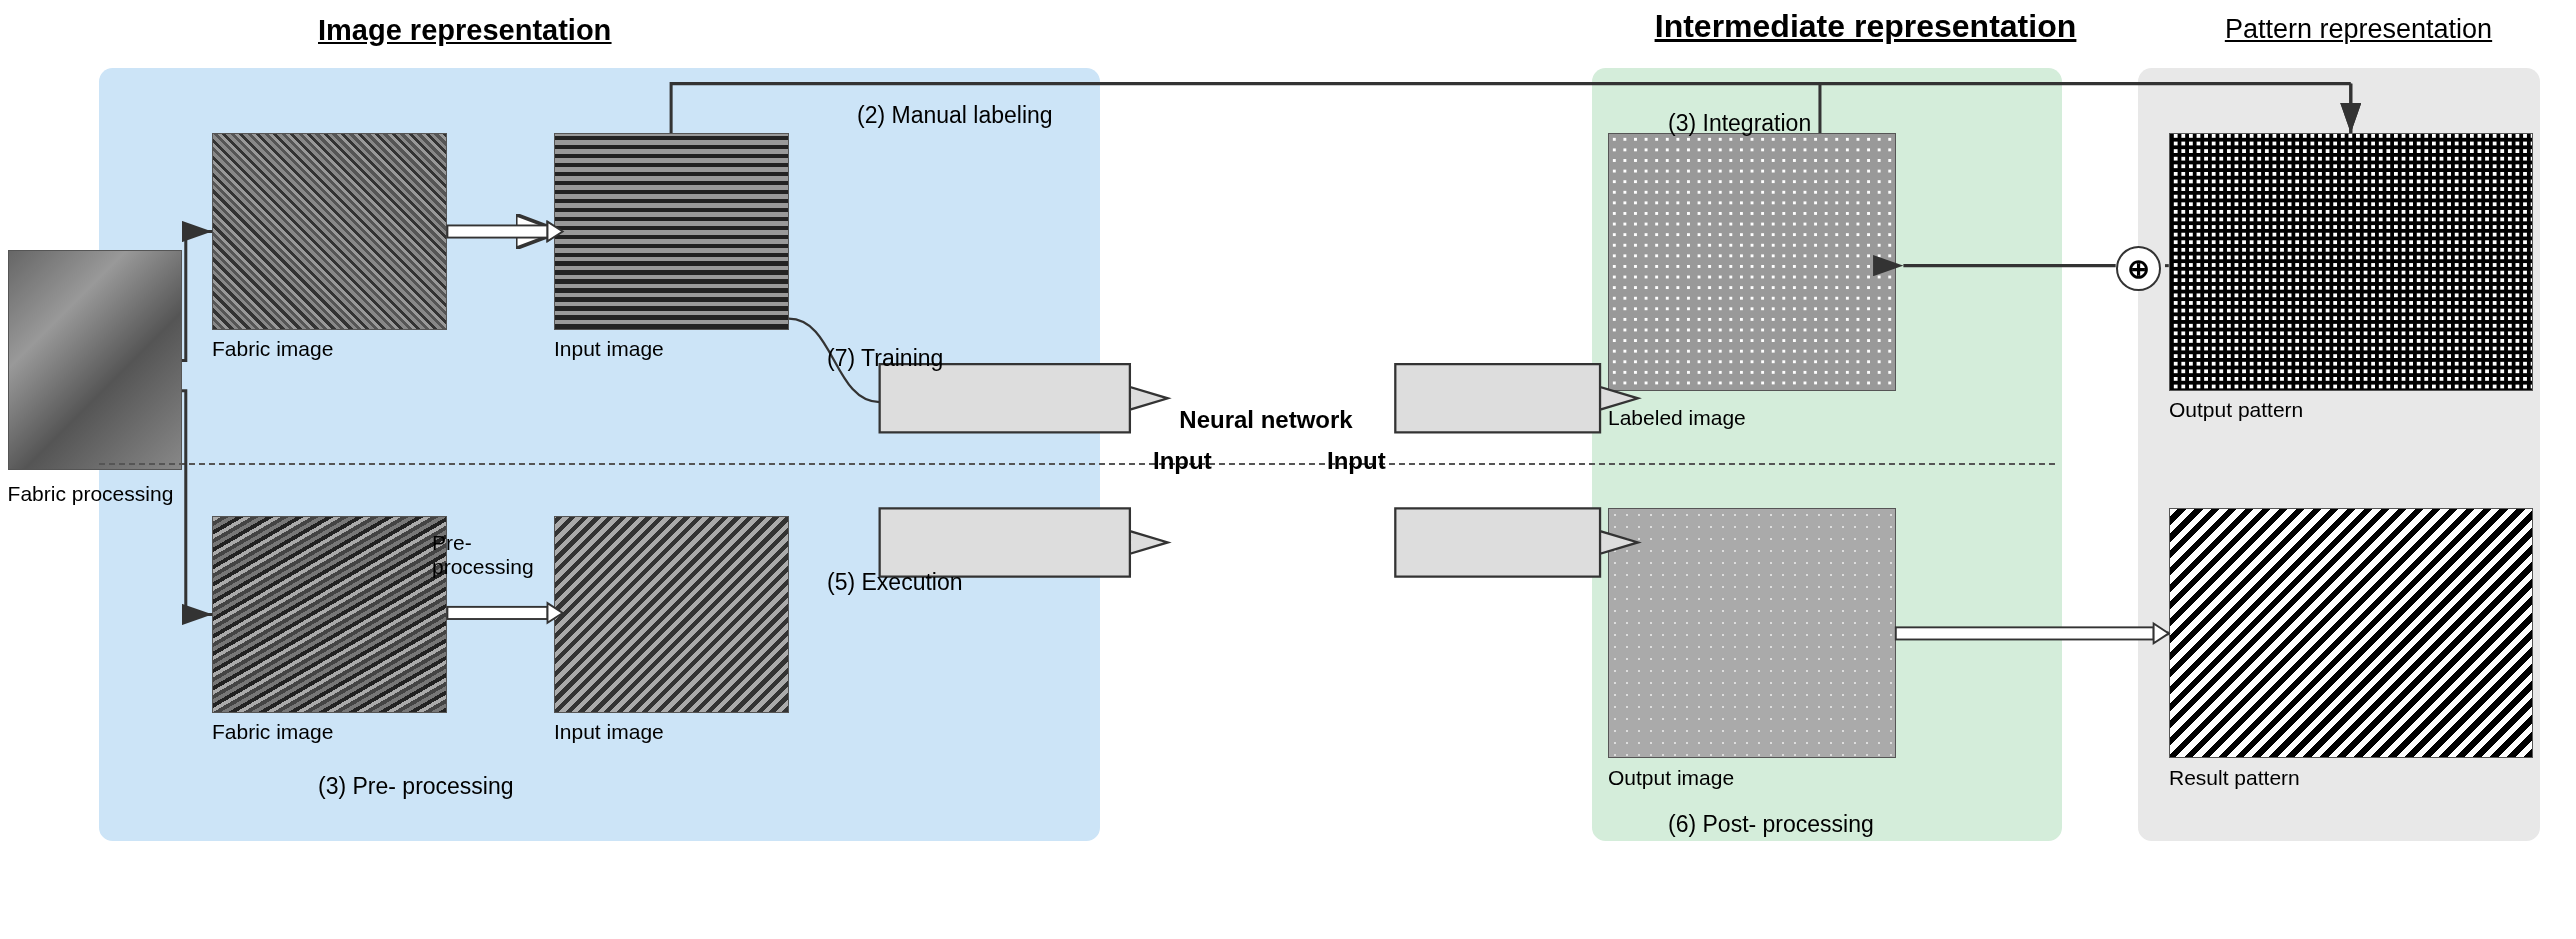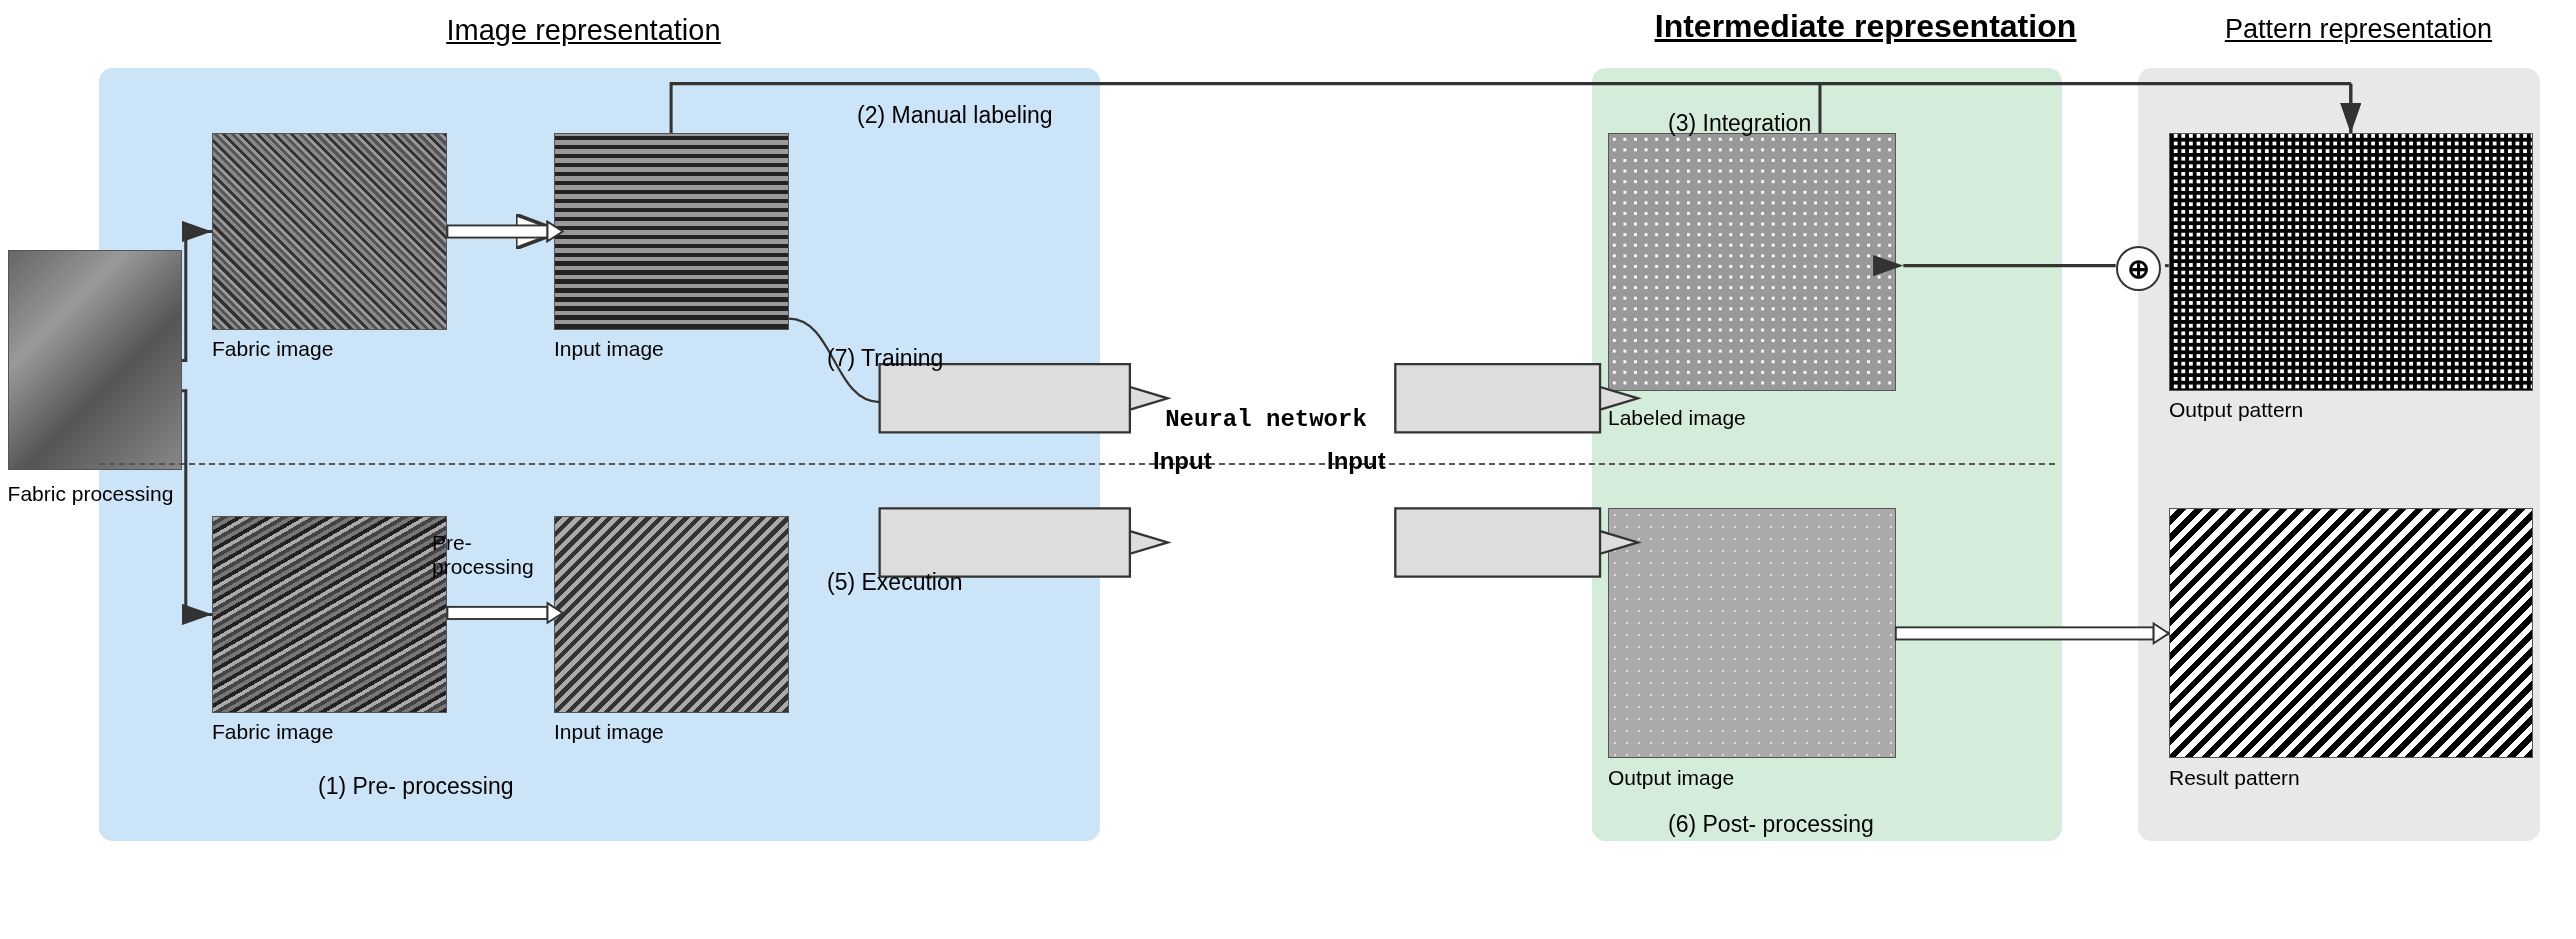--- a/index.html
+++ b/index.html
@@ -10,24 +10,23 @@
       font-family: Arial, Helvetica, sans-serif;
       font-size: 21px;
       overflow: hidden;
       position: relative;
     }
 
     
     .section-title {
       position: absolute;
       top: 13.6px;
-      text-align: center;
       font-size: 29px;
       text-decoration: underline;
-      font-weight: normal;
+      font-weight: bold;
     }
 
     .title-image-rep {
       left: 318px;
       width: 531px;
     }
 
     .title-intermediate {
       left: 1668px;
       width: 425px;
@@ -316,37 +315,37 @@
 </div>
 <div class="img-label" style="left:2169px; top:398px; width:364px;">Output pattern</div>
 
 <div class="large-img-box" style="left:2169px; top:508px; width:364px; height:250px;">
   <div class="pattern-result"></div>
 </div>
 <div class="img-label" style="left:2169px; top:766px; width:364px;">Result pattern</div>
 
 <div class="oplus" style="left:2116px; top:246px;">⊕</div>
 
-<div class="step-label" style="left:318px; top:773px;">(1) Pre- processing</div>
+<div class="step-label" style="left:318px; top:773px;">(3) Pre- processing</div>
 
 <div class="step-label" style="left:857px; top:102px;">(2) Manual labeling</div>
 
 <div class="step-label" style="left:1668px; top:110px;">(3) Integration</div>
 
 <div class="step-label" style="left:827px; top:345px;">(7) Training</div>
 
 <div class="step-label" style="left:827px; top:569px;">(5) Execution</div>
 
 <div class="step-label" style="left:1668px; top:811px;">(6) Post- processing</div>
 
 <div class="io-label" style="left:1153px; top:447px;">Input</div>
 
 <div class="io-label" style="left:1327px; top:447px;">Input</div>
 
-<div class="neural-label" style="left:1160px; top:406px; width:212px; font-weight:bold; font-size:24px;font-family:Liberation Mono, monospace;">
+<div class="neural-label" style="left:1160px; top:406px; width:212px; font-weight:bold; font-size:24px;">
   <span>Neural
 network</span>
 </div>
 
 <div class="dashed-divider" style="left:99px; top:463px; width:1956px;"></div>
 
 <svg class="arrows" viewBox="0 0 3397 1239" width="2576" height="940">
 
   <defs>
     <marker id="arrowhead" markerWidth="10" markerHeight="7" refX="10" refY="3.5" orient="auto">

